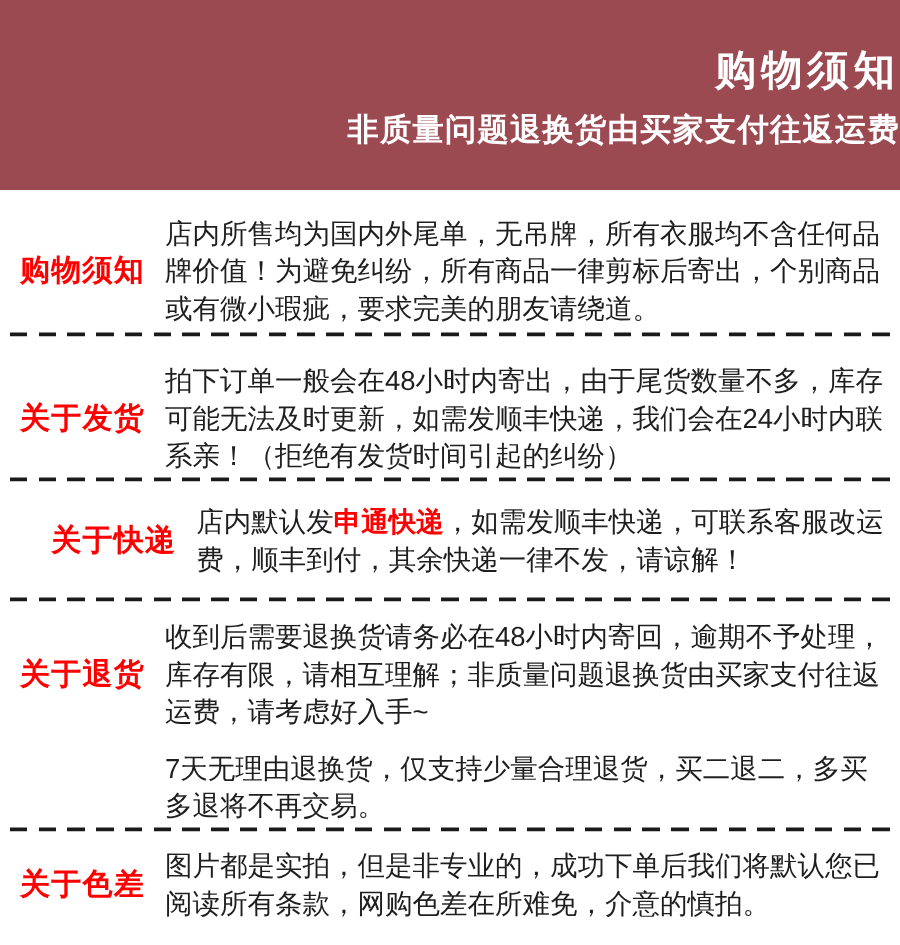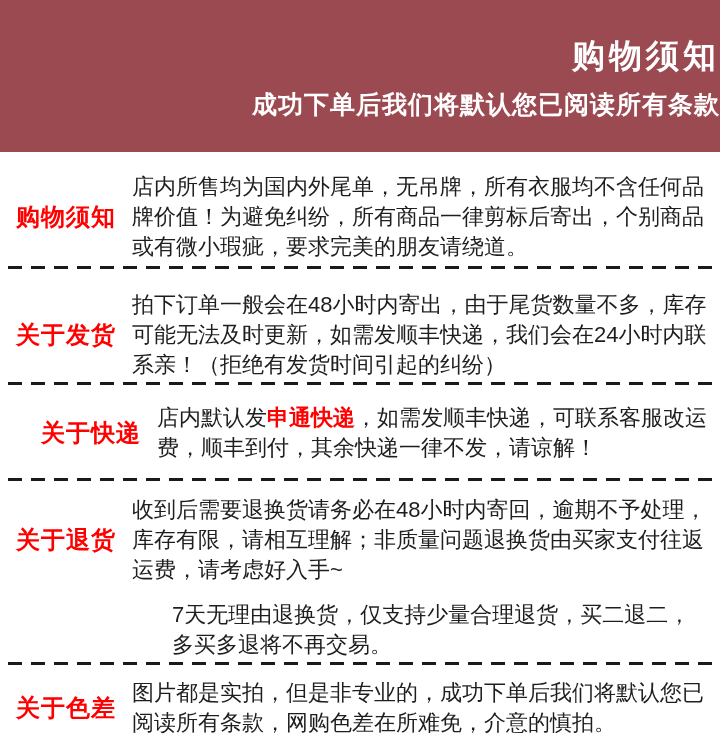--- a/index.html
+++ b/index.html
@@ -85,32 +85,32 @@
     );
   }
 
   .s1  { margin-top: 20px; }
   .d1  { margin-top: 4px;  }
   .s2  { margin-top: 21px; }
   .d2  { margin-top: 2px;  }
   .s3  { margin-top: 18px; padding-left: 25px; }
   .d3  { margin-top: 15px; }
   .s4a { margin-top: 14px; }
-  .s4b { margin-top: 15px; padding-left: 40px; }
+  .s4b { margin-top: 15px; }
   .d4  { margin-top: 2px;  }
   .s5  { margin-top: 13px; }
 </style>
 </head>
 <body>
 
 <div class="page">
 
   <header class="hero">
     <h1 class="hero-title">购物须知</h1>
-    <h2 class="hero-subtitle">成功下单后我们将默认您已阅读所有条款</h2>
+    <h2 class="hero-subtitle">非质量问题退换货由买家支付往返运费</h2>
   </header>
 
   <main>
 
     <section class="section s1">
       <div class="label-col">购物须知</div>
       <div class="body-col">
         <p>店内所售均为国内外尾单，无吊牌，所有衣服均不含任何品牌价值！为避免纠纷，所有商品一律剪标后寄出，个别商品或有微小瑕疵，要求完美的朋友请绕道。</p>
       </div>
     </section>

